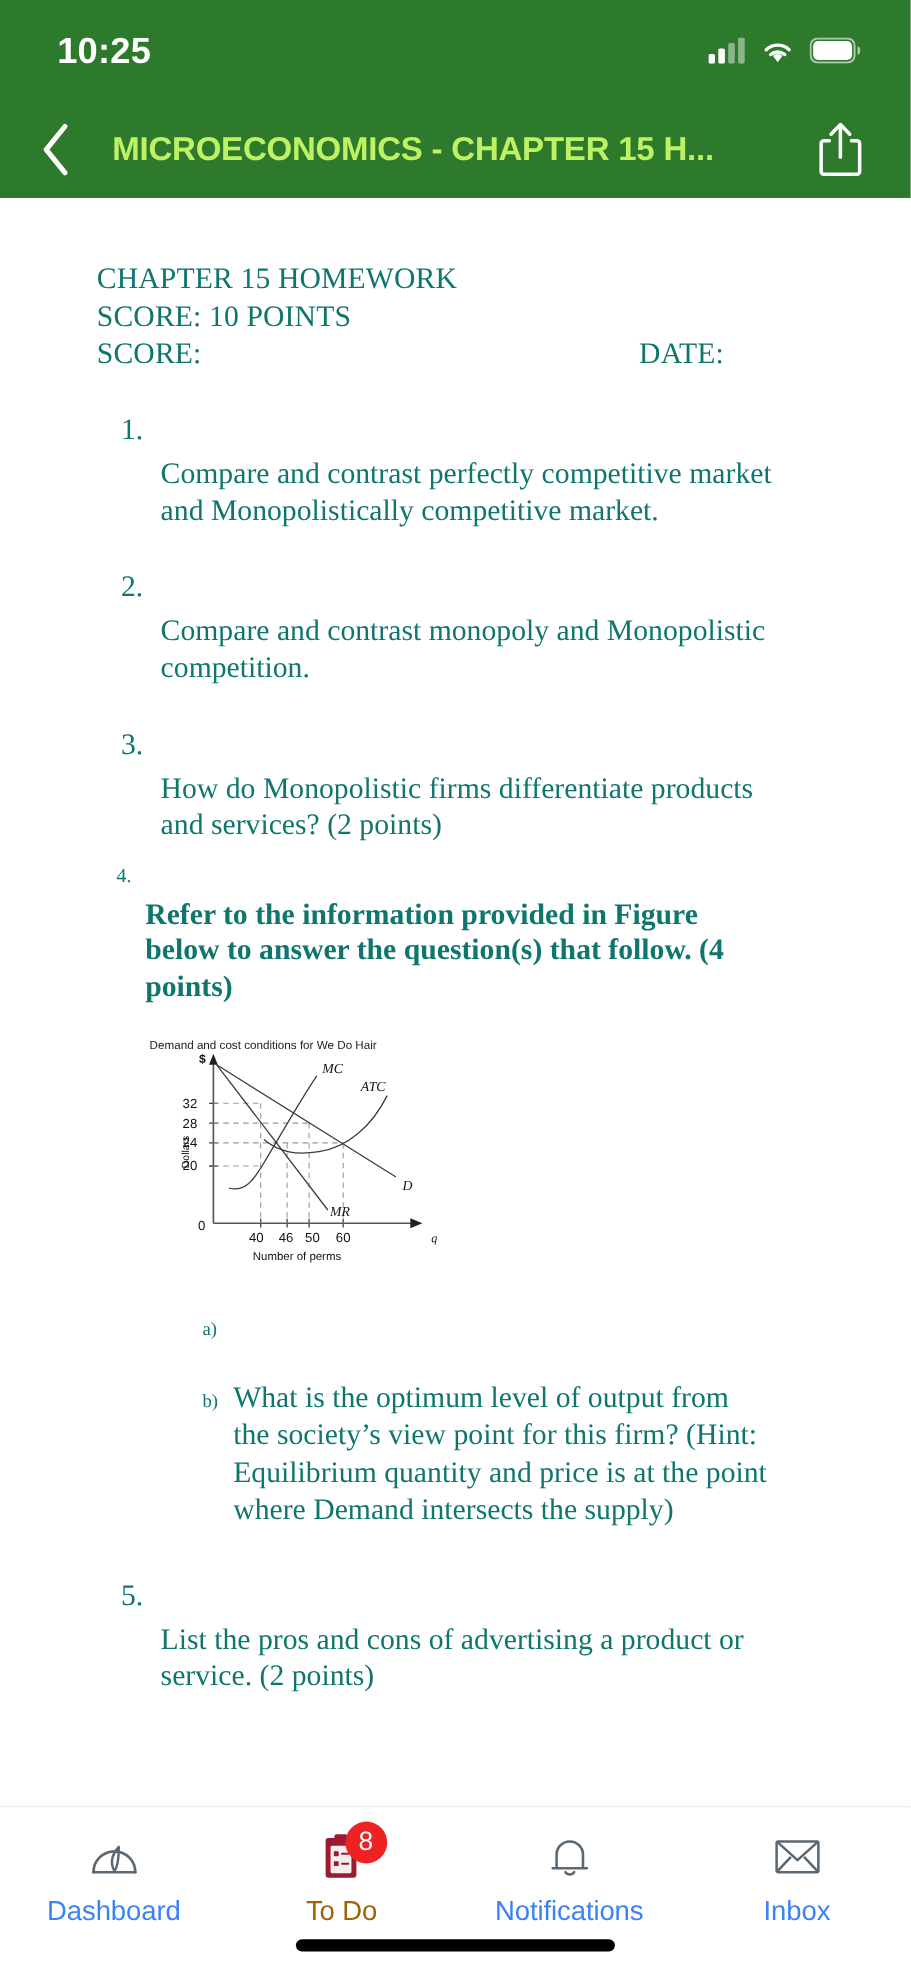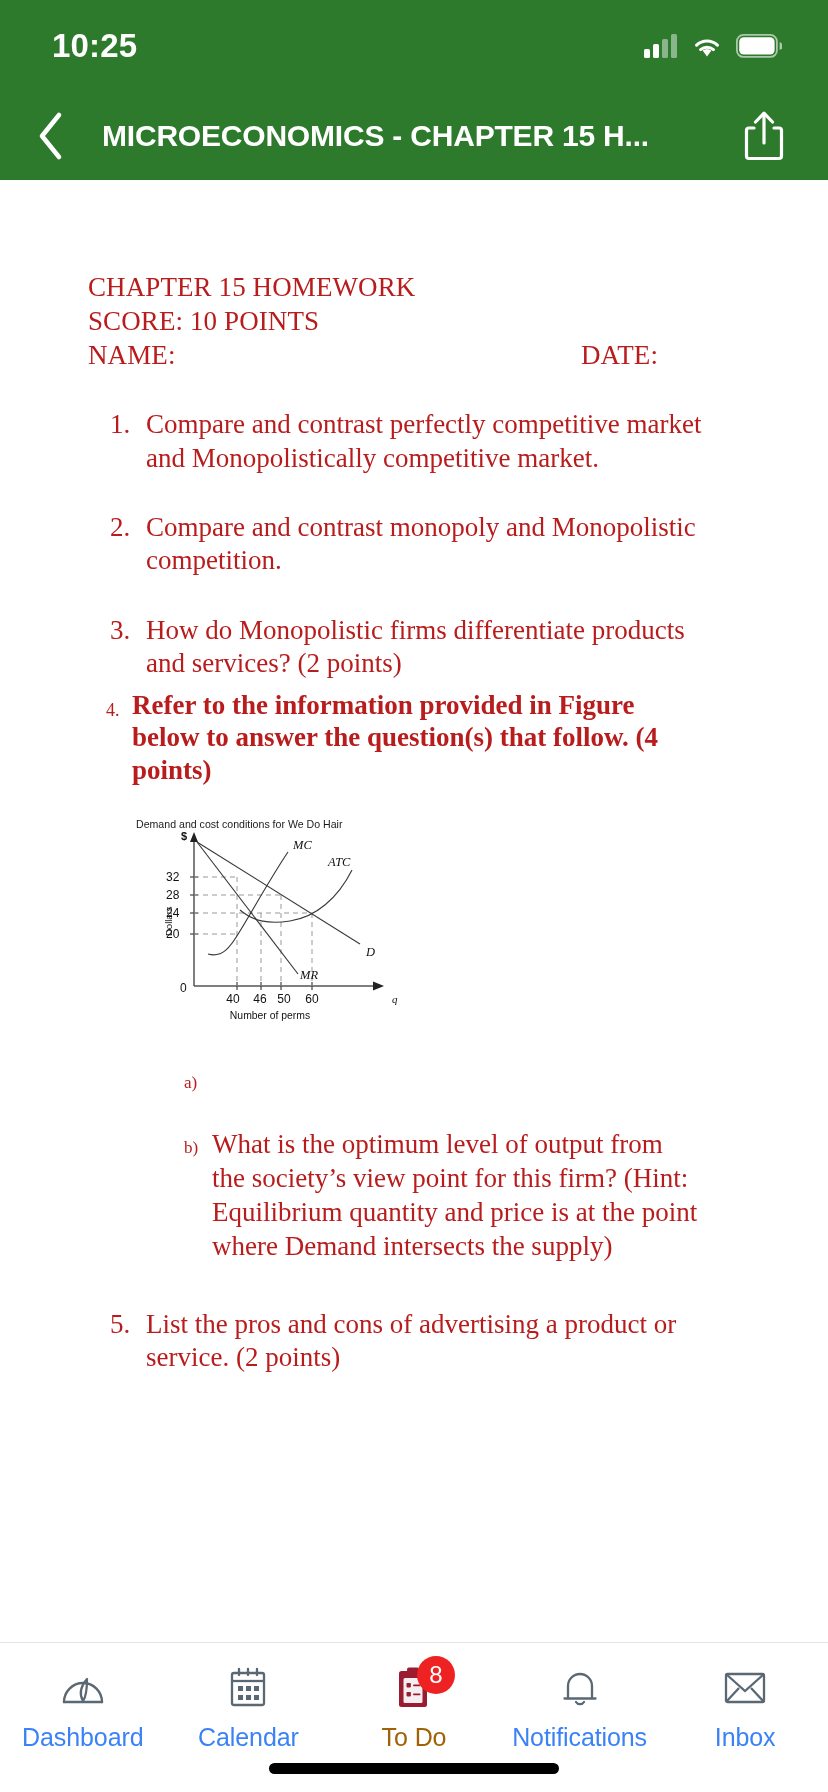--- a/index.html
+++ b/index.html
@@ -32,21 +32,21 @@
   .statusbar .clock {
     font-size: 33px; font-weight: 600; letter-spacing: 0.2px;
     font-family: "Liberation Sans", sans-serif;
   }
   .status-icons { display: flex; align-items: center; gap: 13px; }
 
   .navbar {
     height: 88px;
     display: flex; align-items: center;
     padding: 0 36px 0 22px;
-    color: #ffffff;
+    color: #bef264;
   }
   .nav-back {
     width: 58px; height: 58px;
     display: flex; align-items: center; justify-content: center;
     flex: 0 0 auto; cursor: pointer;
   }
   .nav-title {
     flex: 1 1 auto;
     font-size: 30px;
     font-weight: 700;
@@ -64,23 +64,23 @@
   }
 
   
   .doc-scroll {
     flex: 1 1 auto;
     background: #ffffff;
     position: relative;
     overflow: hidden;
   }
   .doc {
-    padding: 90px 60px 0 88px;
+    padding: 56px 60px 0 88px;
     font-family: "Liberation Serif", serif;
-    color: #b91c1c;
+    color: #0f766e;
   }
   .doc-head {
     font-size: 27px;
     line-height: 1.26;
     letter-spacing: 0.1px;
   }
   .doc-head .row-inline {
     display: flex; justify-content: space-between;
     padding-right: 110px;
   }
@@ -94,21 +94,21 @@
     margin-top: 36px;
     font-size: 27px;
     line-height: 1.24;
     padding-left: 22px;
   }
   li.q .marker {
     flex: 0 0 auto;
     width: 36px;
     text-align: left;
   }
-  li.q .qtext { flex: 1 1 auto; padding-right: 60px; }
+  li.q .qtext { flex: 1 1 auto; padding-right: 60px; margin-top: 40px; }
 
   li.q4 { margin-top: 8px; padding-left: 18px; }
   li.q4 .marker {
     width: 26px; font-size: 18px;
     align-self: flex-start; padding-top: 10px;
   }
   li.q4 .qtext {
     font-weight: 700; 
     font-size: 27px; line-height: 1.2;
     padding-right: 70px;
@@ -225,21 +225,21 @@
     </div>
   </div>
 
   <div class="doc-scroll">
     <div class="doc">
 
       <div class="doc-head">
         <div>CHAPTER 15 HOMEWORK</div>
         <div>SCORE: 10 POINTS</div>
         <div class="row-inline">
-          <span>NAME:</span>
+          <span>SCORE:</span>
           <span>DATE:</span>
         </div>
       </div>
 
       <ol class="qlist">
         <li class="q">
           <span class="marker">1.</span>
           <span class="qtext">Compare and contrast perfectly competitive market and Monopolistically competitive market.</span>
         </li>
         <li class="q">
@@ -348,40 +348,20 @@
       <span class="ticon">
         <svg width="46" height="40" viewBox="0 0 46 40">
           <path d="M4 34 A19 19 0 0 1 42 34" stroke="#5a6873" stroke-width="2.4" fill="none" stroke-linecap="round"></path>
           <path d="M4 34 H42" stroke="#5a6873" stroke-width="2.4" fill="none" stroke-linecap="round"></path>
           <path d="M23 33 C19 26, 20 19, 27 11 C27 22, 26 29, 23 33 Z" fill="none" stroke="#5a6873" stroke-width="2.2" stroke-linejoin="round"></path>
         </svg>
       </span>
       <span class="tlabel">Dashboard</span>
     </div>
 
-    <div class="tab">
-      <span class="ticon">
-        <svg width="42" height="42" viewBox="0 0 42 42">
-          <rect x="5" y="6" width="32" height="32" rx="2" stroke="#5a6873" stroke-width="2.3" fill="none"></rect>
-          <line x1="5" y1="14" x2="37" y2="14" stroke="#5a6873" stroke-width="2.3"></line>
-          <line x1="12" y1="2" x2="12" y2="8" stroke="#5a6873" stroke-width="2.3" stroke-linecap="round"></line>
-          <line x1="21" y1="2" x2="21" y2="8" stroke="#5a6873" stroke-width="2.3" stroke-linecap="round"></line>
-          <line x1="30" y1="2" x2="30" y2="8" stroke="#5a6873" stroke-width="2.3" stroke-linecap="round"></line>
-          <g fill="#5a6873">
-            <rect x="11" y="19" width="5" height="5"></rect>
-              <rect x="19" y="19" width="5" height="5"></rect>
-              <rect x="27" y="19" width="5" height="5"></rect>
-            <rect x="11" y="28" width="5" height="5"></rect>
-              <rect x="19" y="28" width="5" height="5"></rect>
-              <rect x="27" y="28" width="5" height="5"></rect>
-          </g>
-        </svg>
-      </span>
-      <span class="tlabel">Calendar</span>
-    </div>
 
     <div class="tab active">
       <span class="ticon">
         <svg width="38" height="44" viewBox="0 0 38 44">
           <rect x="4" y="5" width="28" height="36" rx="2.5" fill="#9b1b30"></rect>
           <rect x="8.5" y="12" width="19" height="25" rx="1.5" fill="#f4eef0"></rect>
           <rect x="12" y="1.5" width="12" height="7" rx="2" fill="#9b1b30"></rect>
           <g fill="#9b1b30">
             <rect x="11.5" y="17" width="4.4" height="4.4" rx="0.8"></rect>
             <rect x="18" y="18.4" width="7.5" height="1.8" rx="0.9"></rect>

